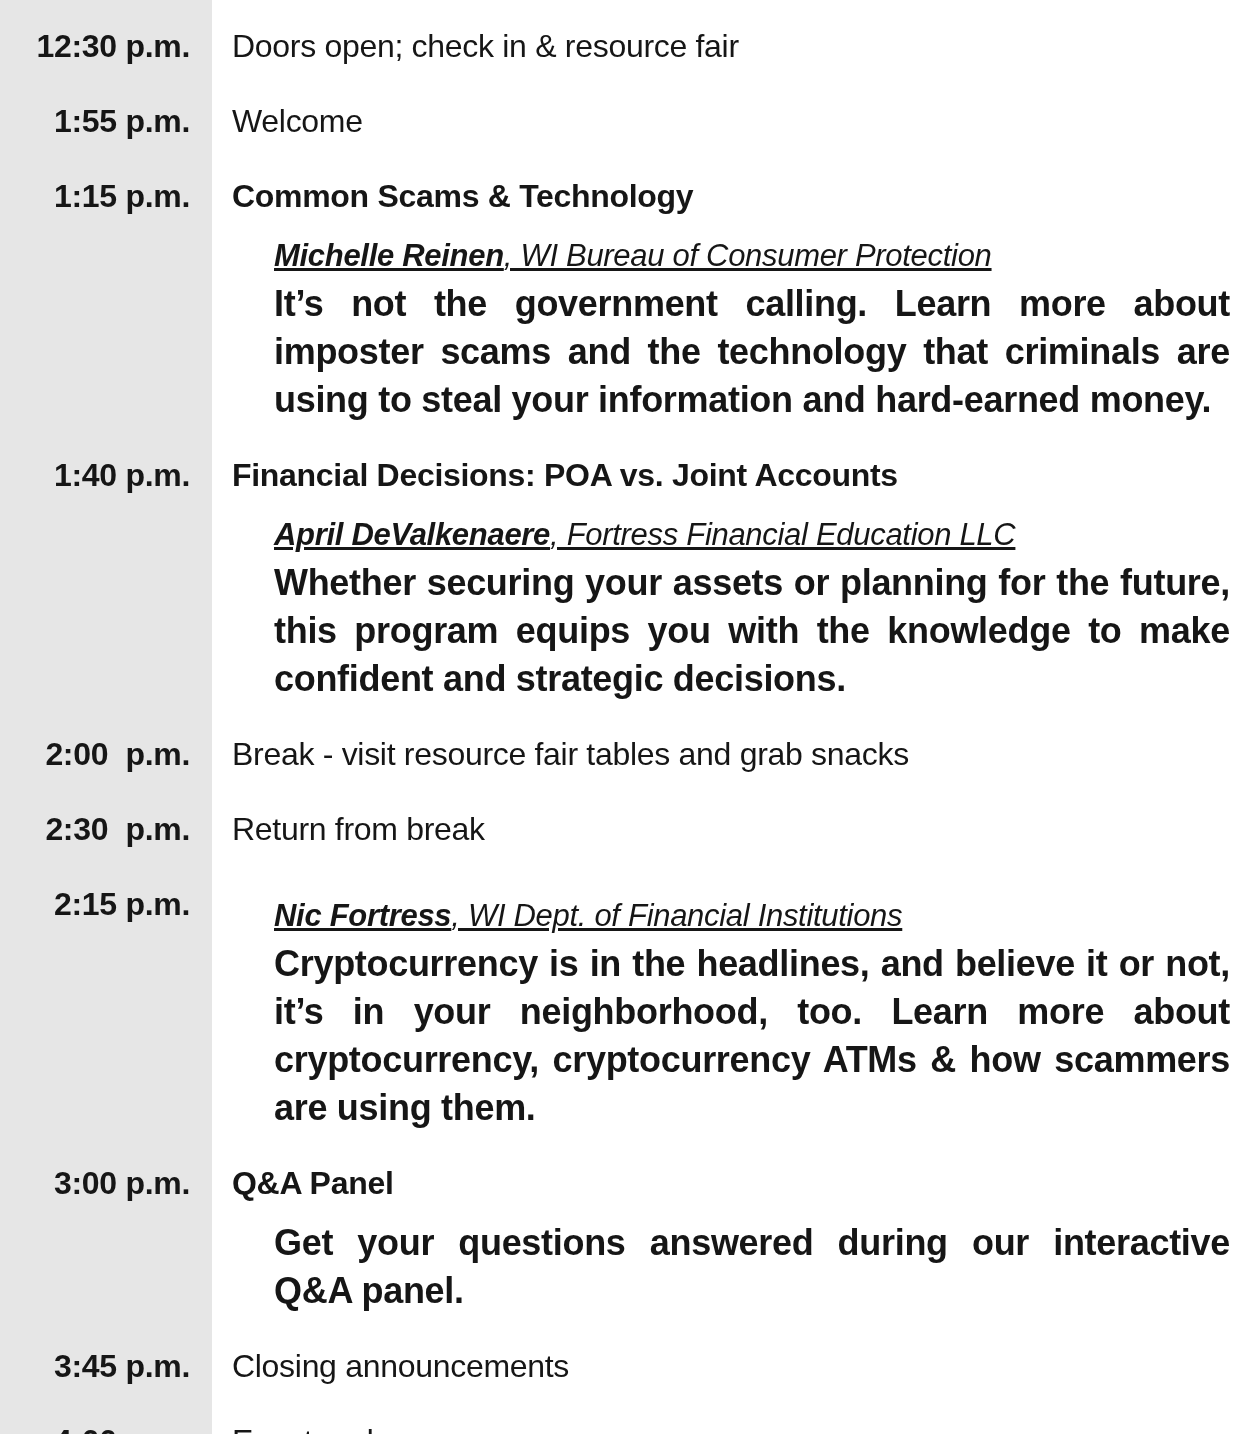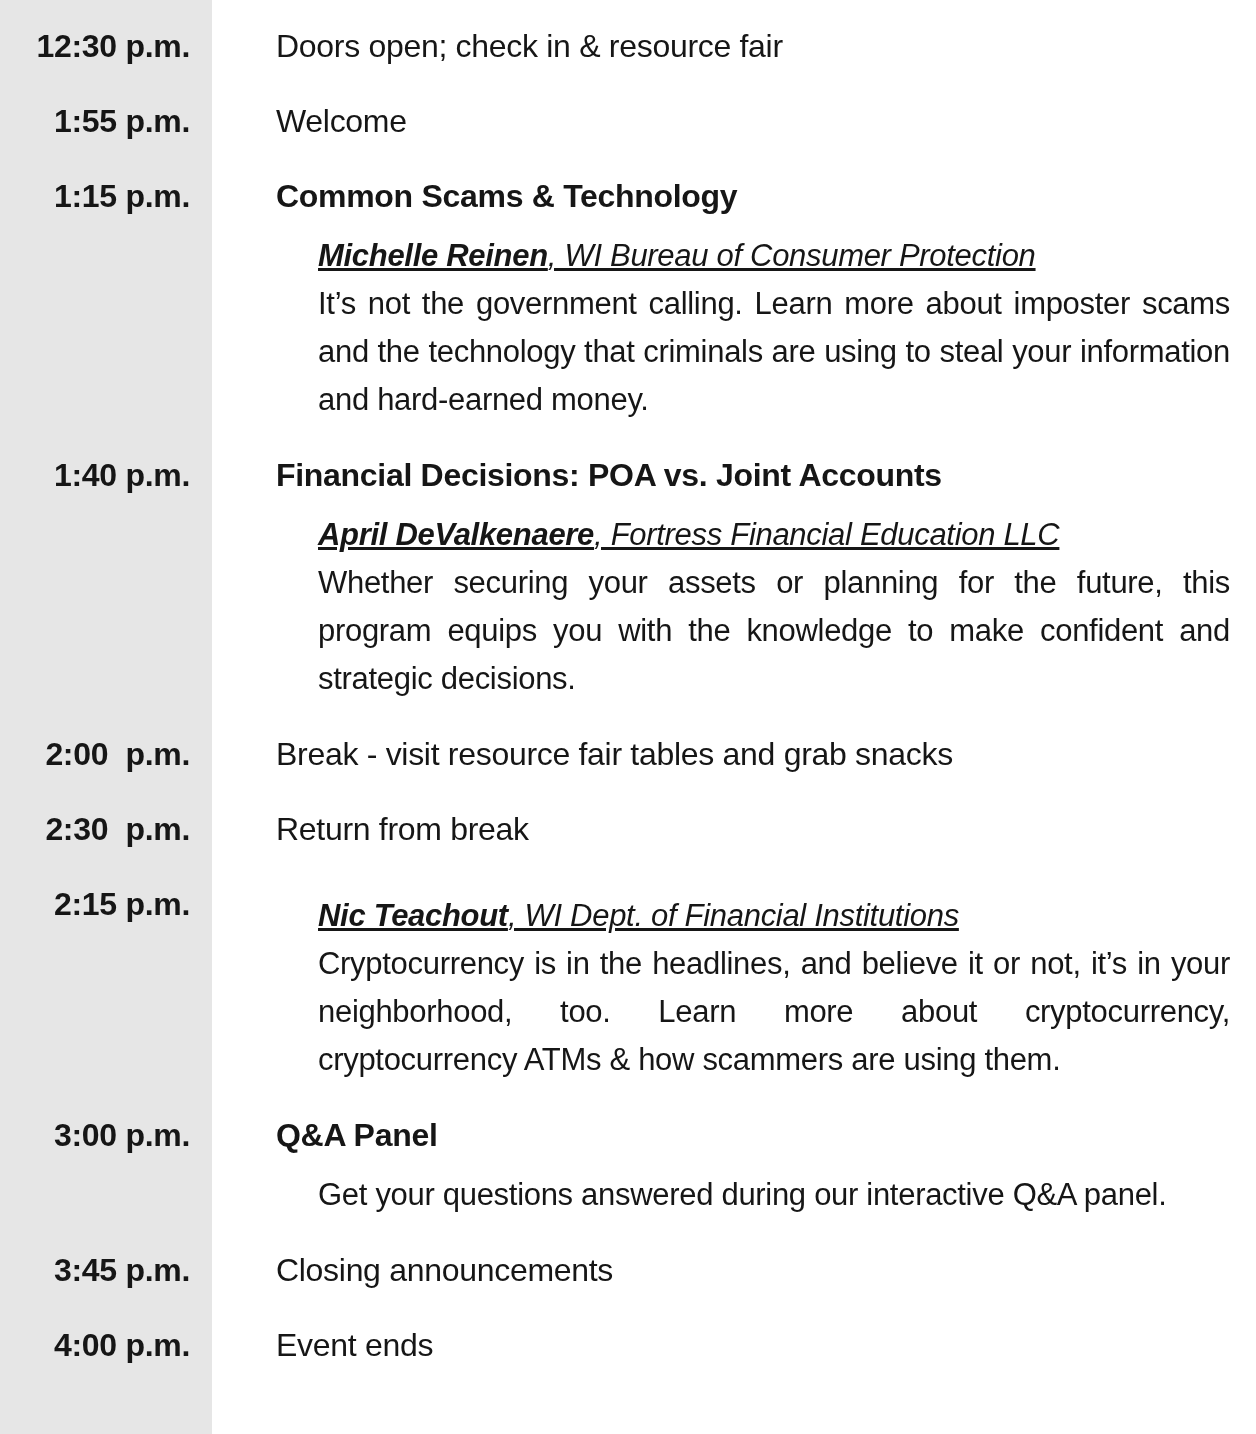--- a/index.html
+++ b/index.html
@@ -27,21 +27,20 @@
     width: 212px;
     background: #e6e6e6;
   }
   .schedule {
     position: relative;
   }
   .row {
     display: flex;
     align-items: flex-start;
     margin-bottom: 27px;
-    gap: 44px;
   }
   .row:last-child {
     margin-bottom: 0;
   }
   .time {
     flex: 0 0 212px;
     box-sizing: border-box;
     padding-right: 22px;
     text-align: right;
     font-weight: 700;
@@ -71,24 +70,25 @@
     font-size: 31px;
     line-height: 48px;
     font-style: italic;
     letter-spacing: -0.3px;
     text-decoration: underline;
   }
   .speaker-name {
     font-weight: 700;
   }
   .desc {
-    font-size: 31px;
+    font-size: 36px;
     line-height: 48px;
     letter-spacing: -0.3px;
     text-align: justify;
+    font-weight: bold;
   }
 </style>
 </head>
 <body>
 
 <div class="page">
   <div class="time-stripe"></div>
 
   <div class="schedule">
 
@@ -139,21 +139,21 @@
       <div class="time">2:30&nbsp; p.m.</div>
       <div class="content">
         <div class="event-title">Return from break</div>
       </div>
     </div>
 
     <div class="row">
       <div class="time">2:15 p.m.</div>
       <div class="content">
         <div class="sub">
-          <div class="speaker-line"><span class="speaker-name">Nic Teachout</span><span>, WI Dept. of Financial Institutions</span></div>
+          <div class="speaker-line"><span class="speaker-name">Nic Fortress</span><span>, WI Dept. of Financial Institutions</span></div>
           <div class="desc">Cryptocurrency is in the headlines, and believe it or not, it’s in your neighborhood, too. Learn more about cryptocurrency, cryptocurrency ATMs &amp; how scammers are using them.</div>
         </div>
       </div>
     </div>
 
     <div class="row">
       <div class="time">3:00 p.m.</div>
       <div class="content">
         <div class="event-title bold">Q&amp;A Panel</div>
         <div class="sub">

